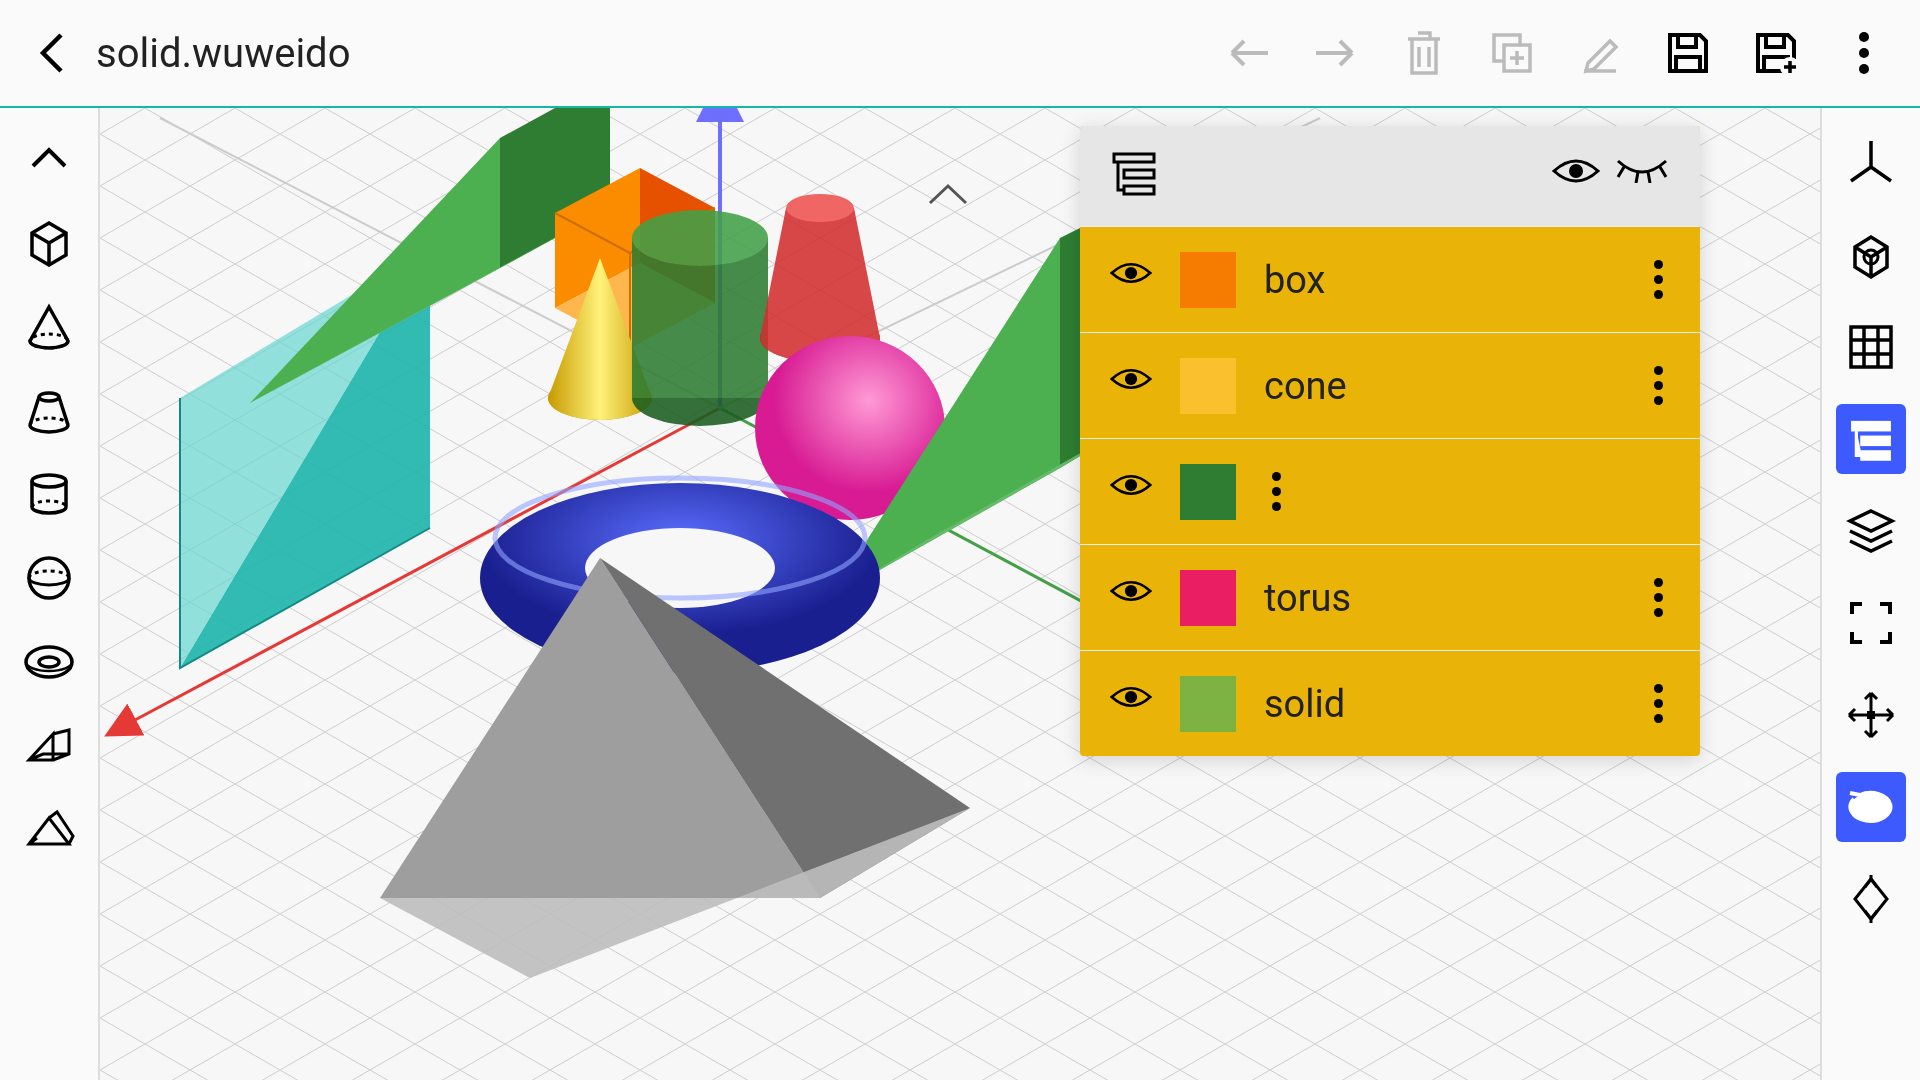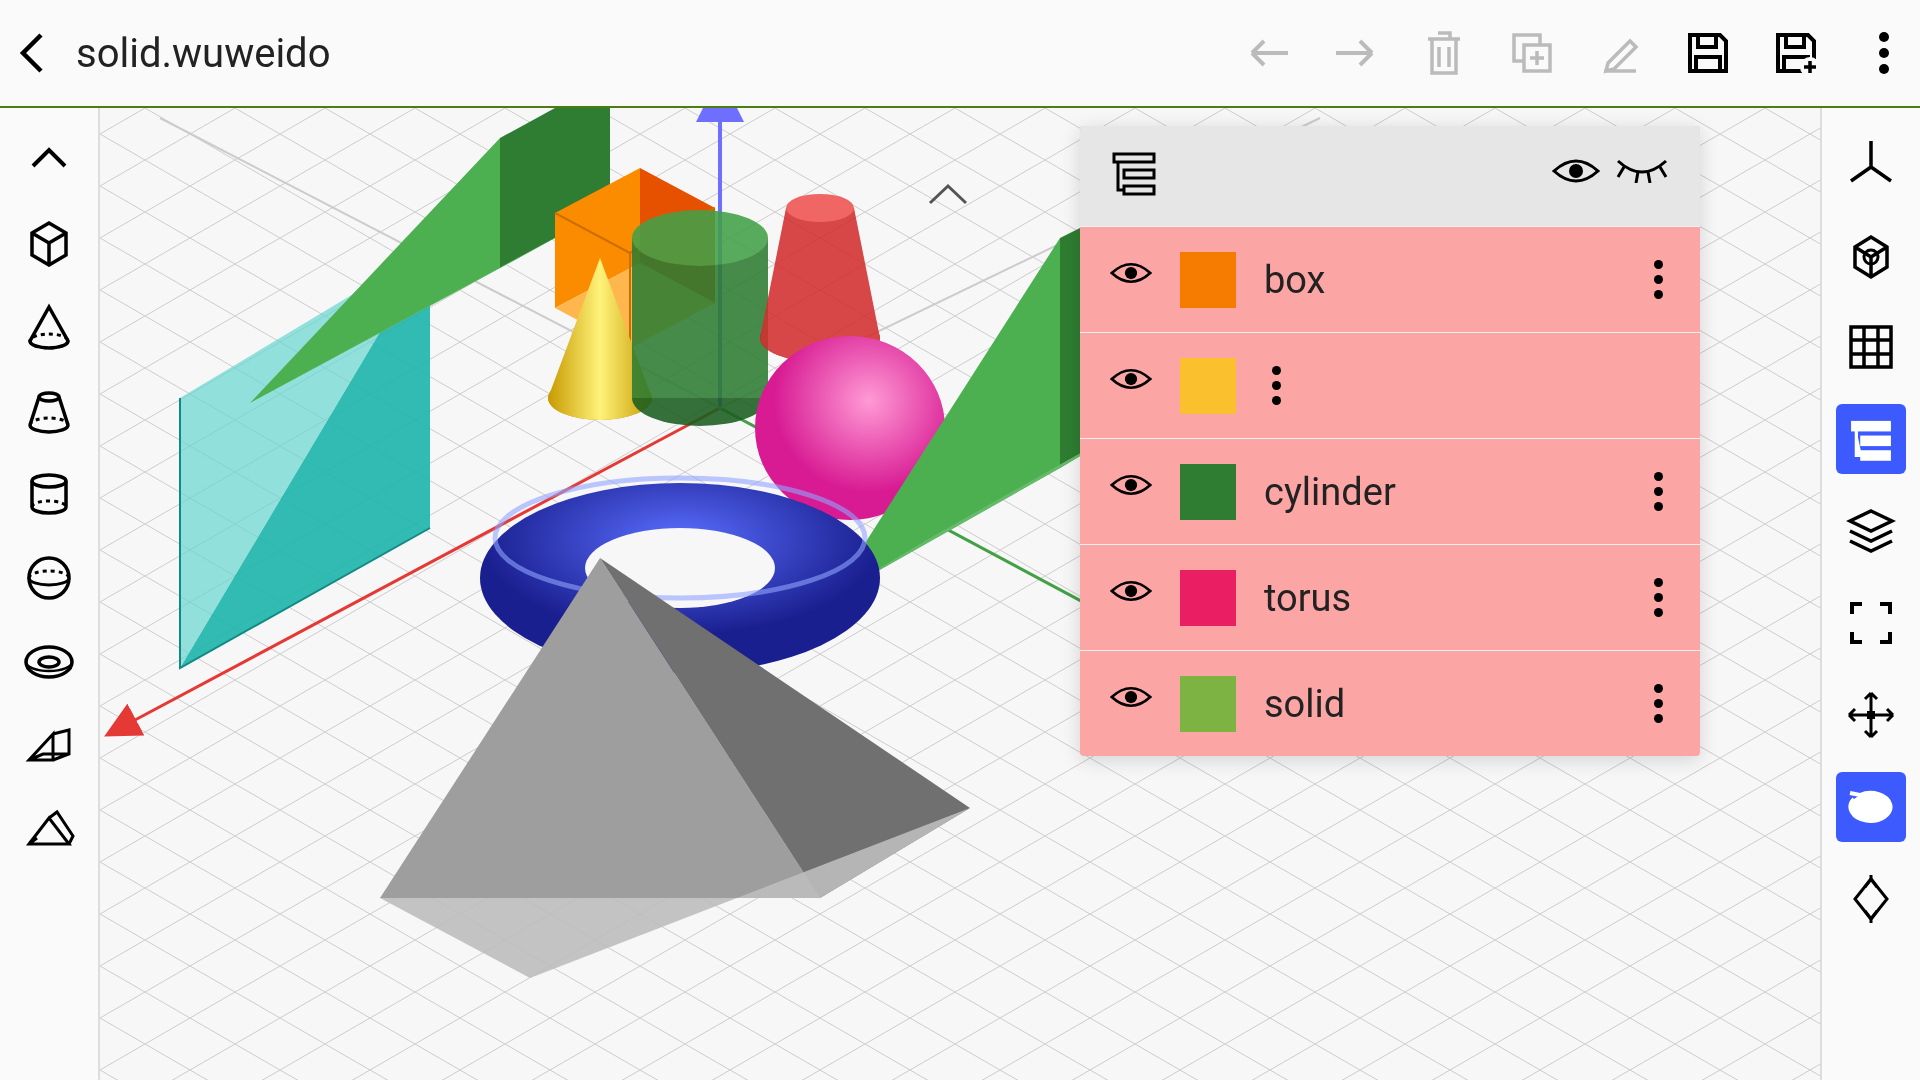--- a/index.html
+++ b/index.html
@@ -1,37 +1,37 @@
 <!DOCTYPE html>
 <html><head>
 <meta charset="utf-8">
 <style>
 * { margin: 0; padding: 0; box-sizing: border-box; }
 body { font-family: -apple-system, BlinkMacSystemFont, "Segoe UI", Roboto, sans-serif; background: #f5f5f5; overflow: hidden; width: 1920px; height: 1080px; }
 
 .app { display: flex; flex-direction: column; width: 100%; height: 100%; }
 
-.topbar { display: flex; align-items: center; height: 108px; background: #fafafa; border-bottom: 2px solid #4d7c0f; padding: 0 8px; }
+.topbar { display: flex; align-items: center; height: 108px; background: #fafafa; border-bottom: 2px solid #14b8a6; padding: 0 28px; }
 .topbar-left { display: flex; align-items: center; gap: 20px; }
 .back-btn { width: 48px; height: 48px; display: flex; align-items: center; justify-content: center; cursor: pointer; }
 .title { font-size: 40px; font-weight: 400; color: #222; }
 .topbar-right { margin-left: auto; display: flex; align-items: center; gap: 32px; }
 .tb-icon { width: 56px; height: 56px; display: flex; align-items: center; justify-content: center; cursor: pointer; }
 
 .main { display: flex; flex: 1; position: relative; overflow: hidden; }
 
 .left-tools { width: 100px; background: #fafafa; border-right: 2px solid #ddd; display: flex; flex-direction: column; align-items: center; gap: 24px; padding-top: 20px; }
 .tool-btn { width: 60px; height: 60px; display: flex; align-items: center; justify-content: center; cursor: pointer; }
 
 .canvas { flex: 1; position: relative; background: #f7f7f7; }
 .grid-bg { position: absolute; inset: 0; }
 
 .viewport-svg { position: absolute; inset: 0; }
 
-.layers-panel { position: absolute; right: 120px; top: 18px; width: 620px; background: #fca5a5; box-shadow: 0 4px 20px rgba(0,0,0,0.15); border-radius: 4px; overflow: hidden; }
+.layers-panel { position: absolute; right: 120px; top: 18px; width: 620px; background: #eab308; box-shadow: 0 4px 20px rgba(0,0,0,0.15); border-radius: 4px; overflow: hidden; }
 .layers-header { background: #e6e6e6; height: 100px; display: flex; align-items: center; padding: 0 30px; gap: 20px; }
 .layers-header-icon { width: 56px; height: 56px; }
 .layers-header-spacer { flex: 1; }
 .layer-row { display: flex; align-items: center; height: 106px; padding: 0 30px; gap: 28px; border-top: 1px solid #f0f0f0;}
 .layer-eye { width: 42px; height: 42px; flex-shrink: 0; cursor: pointer;}
 .layer-swatch { width: 56px; height: 56px; flex-shrink: 0; }
 .layer-label { font-size: 38px; color: #222; flex: 1; }
 .layer-menu { width: 24px; display: flex; flex-direction: column; gap: 6px; cursor: pointer; flex-shrink: 0; align-items:center;}
 .layer-menu-dot { width: 9px; height: 9px; background: #000; border-radius: 50%; }
 
@@ -311,35 +311,35 @@
     </div>
             </div>
             <div class="layer-row">
     <div class="layer-eye">
       <svg width="42" height="28" viewBox="0 0 48 32">
                   <path d="M2 16 Q24 -4 46 16 Q24 36 2 16 Z" fill="none" stroke="#000" stroke-width="3"></path>
                   <circle cx="24" cy="16" r="7" fill="#000"></circle>
                 </svg>
     </div>
     <div class="layer-swatch" style="background:#fbc02d"></div>
+    <div class="layer-label">cone</div>
     <div class="layer-menu">
       <div class="layer-menu-dot"></div>
                 <div class="layer-menu-dot"></div>
                 <div class="layer-menu-dot"></div>
     </div>
             </div>
             <div class="layer-row">
     <div class="layer-eye">
       <svg width="42" height="28" viewBox="0 0 48 32">
                   <path d="M2 16 Q24 -4 46 16 Q24 36 2 16 Z" fill="none" stroke="#000" stroke-width="3"></path>
                   <circle cx="24" cy="16" r="7" fill="#000"></circle>
                 </svg>
     </div>
     <div class="layer-swatch" style="background:#2e7d32"></div>
-    <div class="layer-label">cylinder</div>
     <div class="layer-menu">
       <div class="layer-menu-dot"></div>
                 <div class="layer-menu-dot"></div>
                 <div class="layer-menu-dot"></div>
     </div>
             </div>
             <div class="layer-row">
     <div class="layer-eye">
       <svg width="42" height="28" viewBox="0 0 48 32">
                   <path d="M2 16 Q24 -4 46 16 Q24 36 2 16 Z" fill="none" stroke="#000" stroke-width="3"></path>

